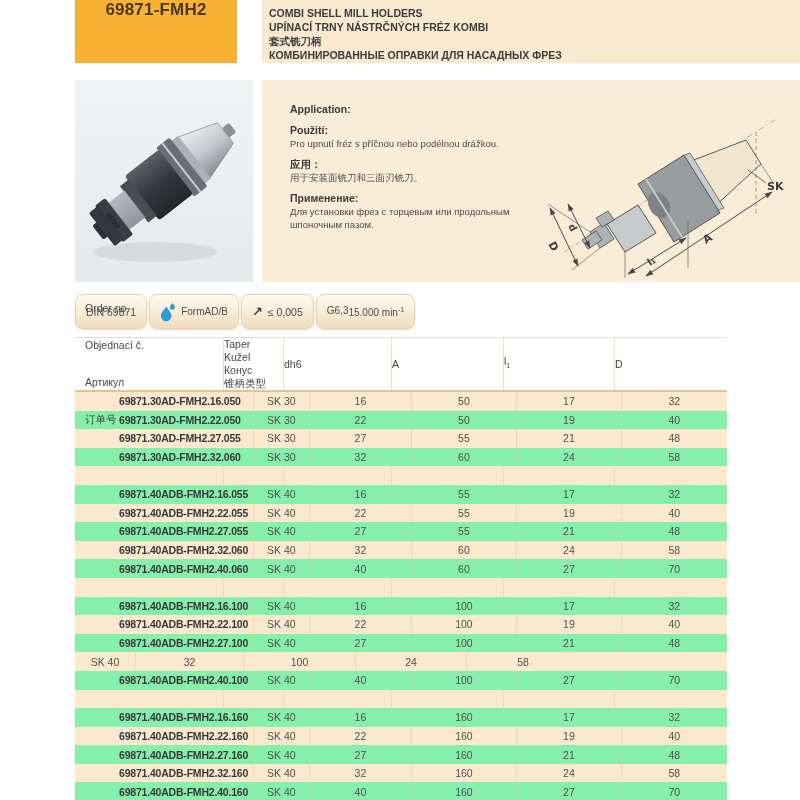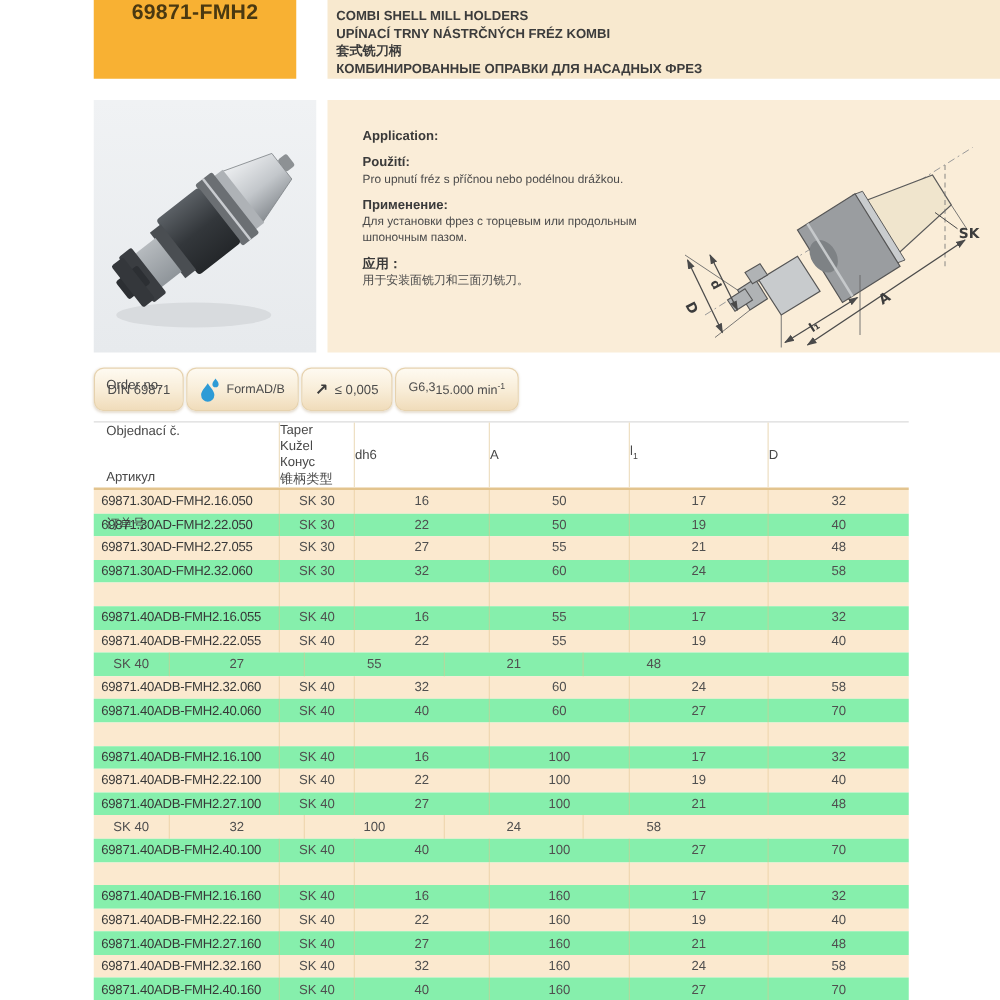--- a/index.html
+++ b/index.html
@@ -51,21 +51,21 @@
   .col0{width:148px;gap:24px;}.col1{width:60px;}.col2{width:108px;}
   .col3{width:112px;}.col4{width:111px;}.col5{width:113px;}
   .tbody{display:block;}
   .trow{display:flex;height:18.6px;}
   .trow.b{background:var(--row-beige,#FBE9CF);}
   .trow.w{background:#86efac;}
   .c{font-size:10.5px;color:#4f4f4f;display:flex;align-items:center;justify-content:center;
     border-left:1px solid rgba(227,196,142,.45);}
   .trow .c:first-child{border-left:none;}
   .c.left{justify-content:flex-start;padding-left:6px;}
-  .c.bold{font-weight:normal;color:#383838;letter-spacing:-.2px;}
+  .c.bold{font-weight:bold;color:#383838;letter-spacing:-.2px;margin-left:38px;}
   sub{font-size:7px;} sup{font-size:7px;}
 </style>
 </head>
 <body>
 
 <div class="page">
 
   <div class="code-box">
     <span class="code">69871-FMH2</span>
   </div>
@@ -115,27 +115,27 @@
   <div class="app-box">
     <div class="app-text">
       <div class="app-sec">
         <span class="lbl">Application:</span>
       </div>
       <div class="app-sec">
         <span class="lbl">Použití:</span>
         <div class="txt">Pro upnutí fréz s příčnou nebo podélnou drážkou.</div>
       </div>
       <div class="app-sec">
+        <span class="lbl">应用：</span>
+        <div class="txt">用于安装面铣刀和三面刃铣刀。</div>
+      </div>
+      <div class="app-sec">
         <span class="lbl">Применение:</span>
         <div class="txt">Для установки фрез с торцевым или продольным
 шпоночным пазом.</div>
-      </div>
-      <div class="app-sec">
-        <span class="lbl">应用：</span>
-        <div class="txt">用于安装面铣刀和三面刃铣刀。</div>
       </div>
     </div>
 
     <div class="draw-box">
       <svg width="262" height="202" viewBox="0 0 262 202">
         <defs>
           <marker id="ar" viewBox="0 0 10 10" refX="9" refY="5" markerWidth="8" markerHeight="8" orient="auto-start-reverse">
             <path d="M0,1.5 L10,5 L0,8.5 z" fill="#4a4a4a"></path>
           </marker>
         </defs>
@@ -289,20 +289,21 @@
         </div>
         <div class="trow b">
           <div class="c col0 left bold">69871.40ADB-FMH2.22.055</div>
           <div class="c col1">SK 40</div>
           <div class="c col2">22</div>
           <div class="c col3">55</div>
           <div class="c col4">19</div>
           <div class="c col5">40</div>
         </div>
         <div class="trow w">
+          <div class="c col0 left bold">69871.40ADB-FMH2.27.055</div>
           <div class="c col1">SK 40</div>
           <div class="c col2">27</div>
           <div class="c col3">55</div>
           <div class="c col4">21</div>
           <div class="c col5">48</div>
         </div>
         <div class="trow b">
           <div class="c col0 left bold">69871.40ADB-FMH2.32.060</div>
           <div class="c col1">SK 40</div>
           <div class="c col2">32</div>

